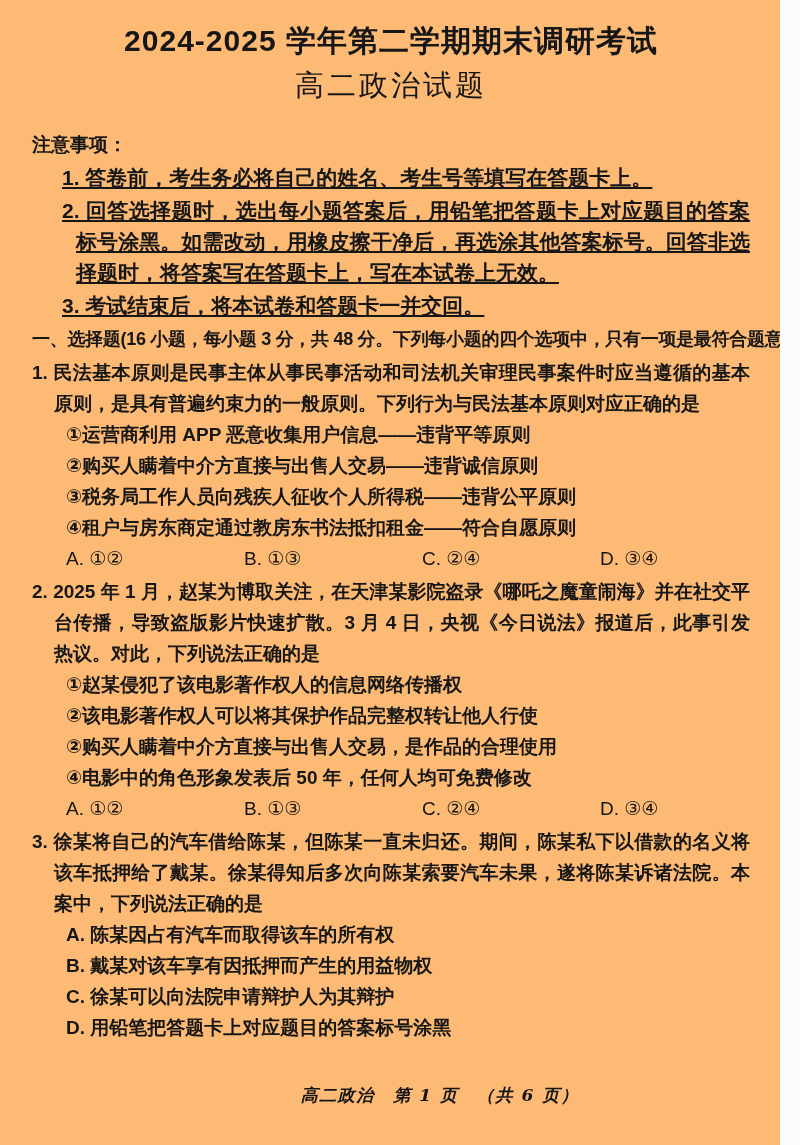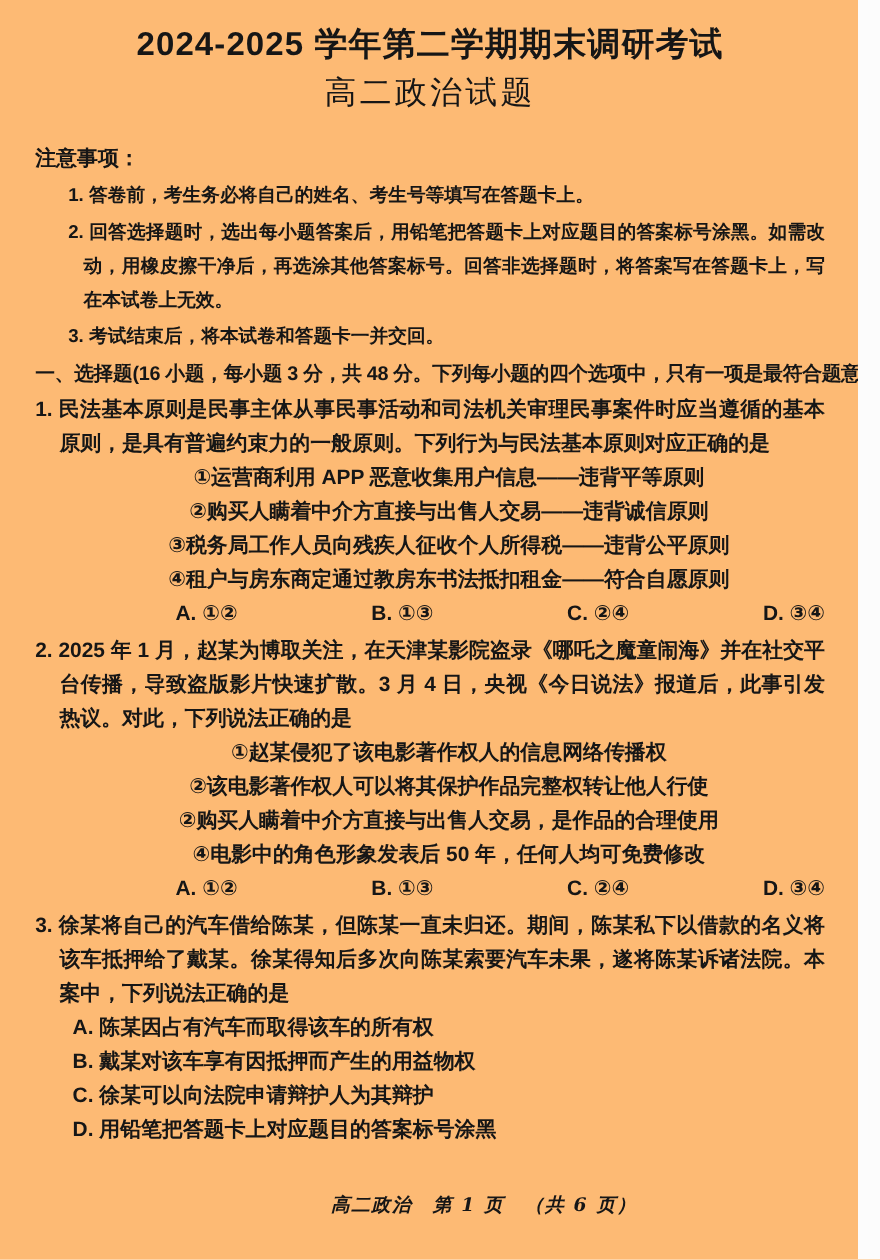--- a/index.html
+++ b/index.html
@@ -34,24 +34,25 @@
   .notes { margin-top: 24px; }
   .notes-heading {
     font-size: 19px;
     font-weight: 700;
     line-height: 31px;
   }
   .note-item {
     margin: 2px 0 0 30px;
     padding-left: 14px;
     text-indent: -14px;
-    font-size: 17px;
+    font-size: 21px;
     font-weight: 600;
     line-height: 31px;
     text-align: justify;
+    text-decoration: underline;
   }
   .section-header {
     margin-top: 3px;
     font-size: 18px;
     font-weight: 700;
     line-height: 31px;
     letter-spacing: -0.3px;
     white-space: nowrap;
   }
   .question { margin: 0; }
@@ -62,29 +63,27 @@
     font-size: 19px;
     font-weight: 600;
     line-height: 31px;
     text-align: justify;
   }
   .subitem {
     margin: 0 0 0 34px;
     font-size: 19px;
     font-weight: 600;
     line-height: 31px;
-    text-align: center;
   }
   .opt-row {
     display: flex;
     margin: 0 0 0 34px;
     font-size: 19px;
-    font-weight: 700;
+    font-weight: 400;
     line-height: 31px;
-    justify-content: flex-end;
   }
   .opt-row .opt { width: 178px; }
   .opt-row .opt:last-child { width: auto; }
   .choice {
     margin: 0 0 0 34px;
     font-size: 19px;
     font-weight: 600;
     line-height: 31px;
   }
   .page-footer {

